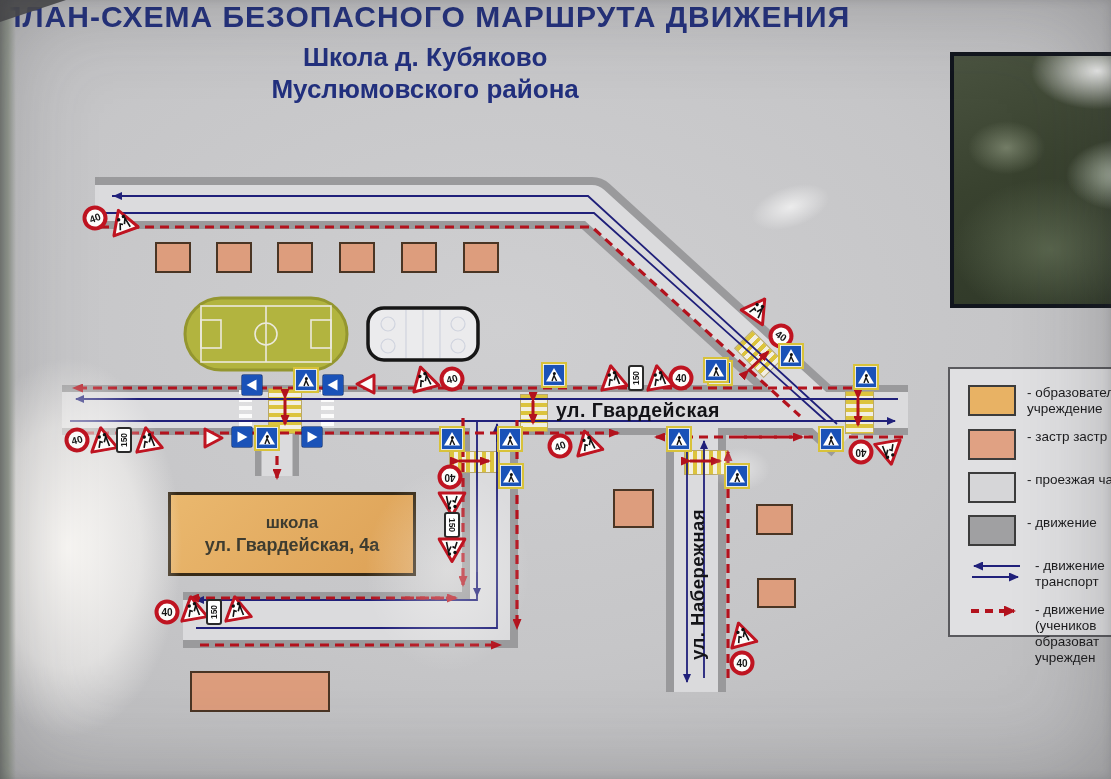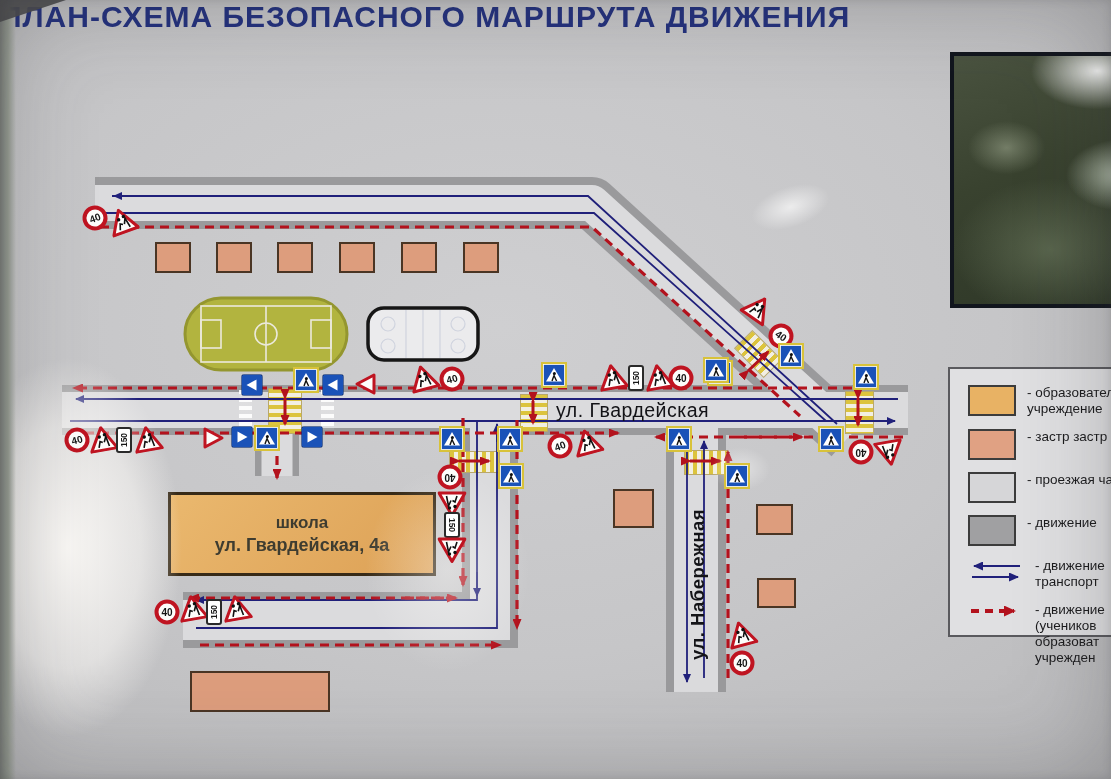--- a/index.html
+++ b/index.html
@@ -23,30 +23,30 @@
         radial-gradient(130px 95px at 55% 78%, rgba(125,140,110,.5), rgba(125,140,110,0) 75%),
         linear-gradient(160deg,#4a5340 0%, #39422f 45%, #2e3727 100%);}
   
   #legend{left:948px;top:367px;width:240px;height:270px;z-index:18;background:#e0e0e2;
           border:2px solid #5a5a5e;padding:16px 0 0 18px;box-sizing:border-box;}
   .lrow{display:flex;align-items:flex-start;margin-bottom:12px;}
   .lsw{width:44px;height:27px;border:2px solid #3c3c3c;margin-right:11px;flex:none;}
   .lgr{width:56px;margin-right:11px;flex:none;margin-top:2px;}
   .ltx{font-size:13.5px;line-height:16px;color:#1b1b1d;white-space:pre-line;font-weight:500;}
   
-  #school{left:168px;top:492px;width:268px;height:84px;z-index:6;
+  #school{left:168px;top:492px;width:248px;height:84px;z-index:6;
           background:linear-gradient(135deg,#eab86e,#dda156);border:3px solid #372a17;
           display:flex;flex-direction:column;align-items:center;justify-content:center;
           color:#3e3c30;box-sizing:border-box;}
   #school .s1{font-size:17px;font-weight:bold;}
   #school .s2{font-size:18px;font-weight:bold;margin-top:2px;}
   .bld{position:absolute;background:#dd9d7d;border:2px solid #4a3524;box-sizing:border-box;z-index:5;}
   #field,#rink{z-index:5;}
   
-  #lblG{left:556px;top:399px;width:196px;height:26px;font-size:19.5px;font-weight:400;
+  #lblG{left:556px;top:399px;width:196px;height:26px;font-size:19.5px;font-weight:700;
         color:#131317;z-index:12;letter-spacing:.5px;}
   #lblN{left:687px;top:498px;width:26px;height:172px;writing-mode:vertical-rl;
         transform:rotate(180deg);font-size:18.5px;font-weight:600;color:#131317;z-index:12;
         text-align:center;letter-spacing:.5px;}
   
   .sign{position:absolute;z-index:14;transform:translate(-50%,-50%);}
   .sc{width:25px;height:25px;border-radius:50%;background:#fdfdfb;border:4.5px solid #bf1421;
       box-sizing:border-box;display:flex;align-items:center;justify-content:center;
       font-size:10px;font-weight:bold;color:#151515;}
   .sp{width:16px;height:26px;background:#fff;border:2px solid #2a2a2a;border-radius:3px;
@@ -174,20 +174,22 @@
   <div id="lblG" class="abs">ул. Гвардейская</div>
   <div id="lblN" class="abs">ул. Набережная</div>
 
   <div class="glare" id="gl1"></div>
   <div class="glare" id="gl2"></div>
   <div class="glare" id="gl3"></div>
   <div class="glare" id="gl4"></div>
 
   <div id="title" class="abs">
     <div class="t1">ПЛАН-СХЕМА БЕЗОПАСНОГО МАРШРУТА ДВИЖЕНИЯ</div>
+    <div class="t2">Школа д. Кубяково</div>
+    <div class="t3">Муслюмовского района</div>
   </div>
 
   <div id="sat" class="abs"></div>
 
   <div id="legend" class="abs">
       <div class="lrow">
         <div class="lsw" style="background:#e8b264"></div>
         <div class="ltx">- образовател
 учреждение</div>
       </div>

